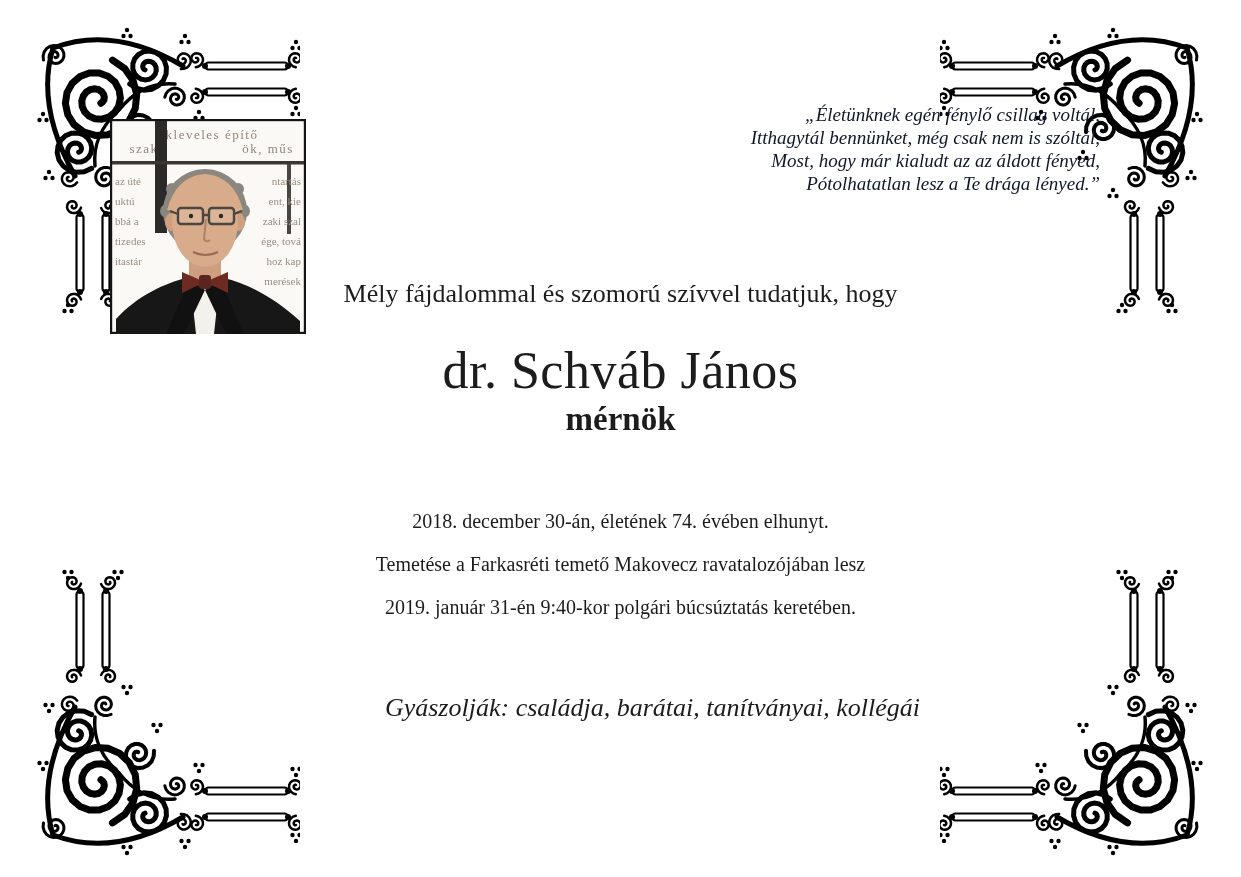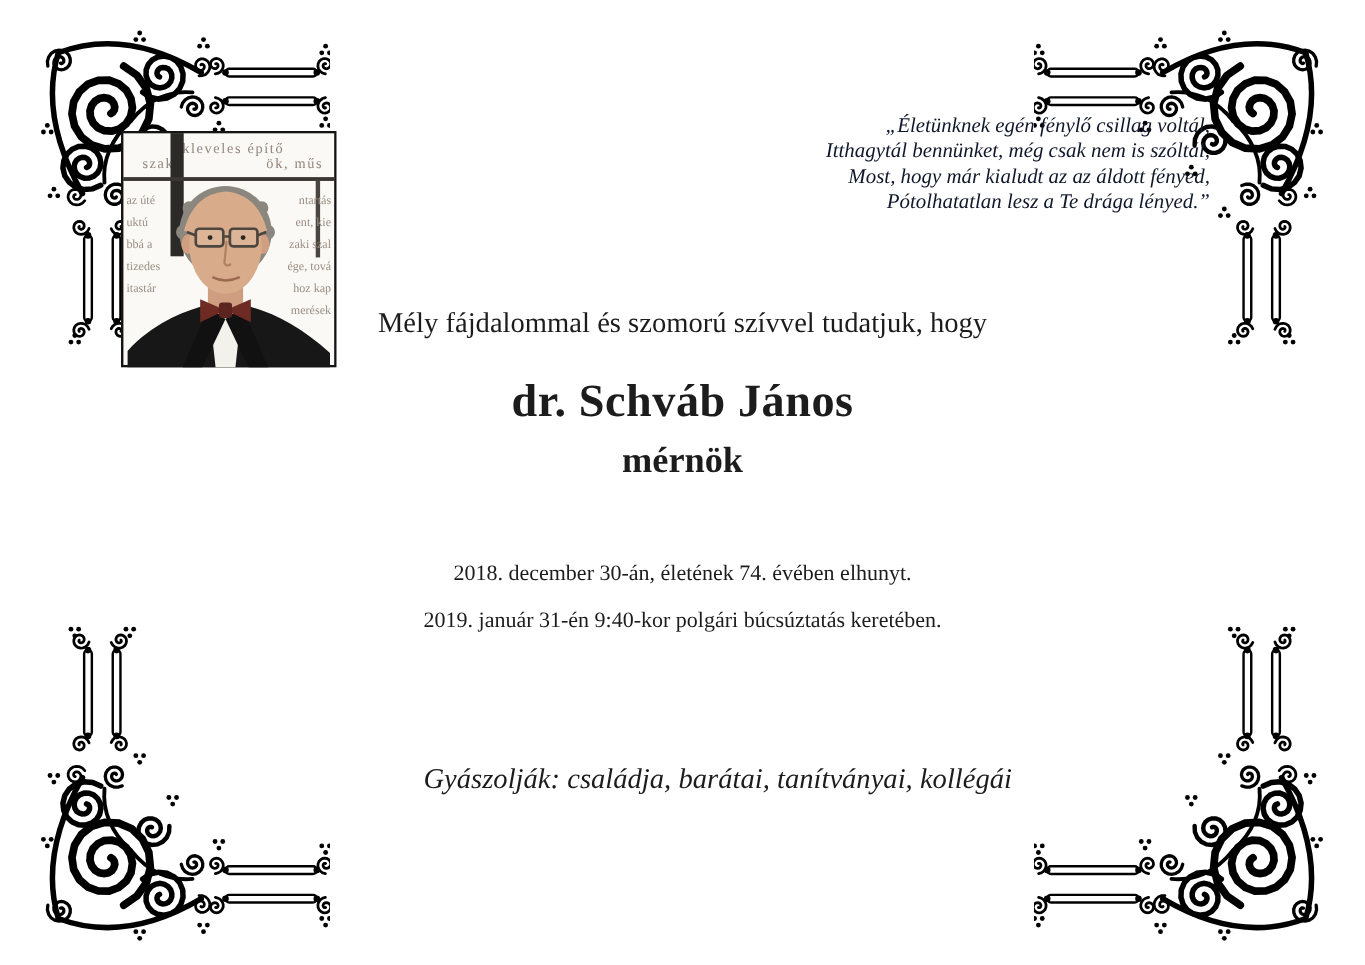--- a/index.html
+++ b/index.html
@@ -18,21 +18,21 @@
   .photo{position:absolute;left:110px;top:119px;width:196px;height:215px;}
   .photo svg{width:100%;height:100%;display:block;}
   
   .quote{
     position:absolute;top:103px;right:141px;text-align:right;
     font-style:italic;font-size:19px;line-height:23px;color:#0f172a;
   }
   .quote .attribution{margin-top:4px;}
   .centered{position:absolute;left:0;width:100%;text-align:center;}
   .announce{top:279px;font-size:26px;}
-  .name{top:341px;font-size:42px;font-weight:bold;letter-spacing:.5px;}
+  .name{top:341px;font-size:52px;font-weight:normal;letter-spacing:.5px;}
   .deg{top:401px;font-size:33px;font-weight:bold;}
   .details{top:500px;font-size:20px;line-height:43px;}
   .mourners{top:693px;font-size:26px;font-style:italic;padding-left:32px;}
 </style>
 </head>
 <body>
 
 <div class="page">
 
   <div class="corner tl">
@@ -470,18 +470,19 @@
     <div>Most, hogy már kialudt az az áldott fényed,</div>
     <div>Pótolhatatlan lesz a Te drága lényed.”</div>
   </div>
 
   <div class="centered announce">Mély fájdalommal és szomorú szívvel tudatjuk, hogy</div>
   <div class="centered name">dr. Schváb János</div>
   <div class="centered deg">mérnök</div>
 
   <div class="centered details">
     <div>2018. december 30-án, életének 74. évében elhunyt.</div>
+    <div>Temetése a Farkasréti temető Makovecz ravatalozójában lesz</div>
     <div>2019. január 31-én 9:40-kor polgári búcsúztatás keretében.</div>
   </div>
 
   <div class="centered mourners">Gyászolják: családja, barátai, tanítványai, kollégái</div>
 
 </div>
 
 </body></html>

